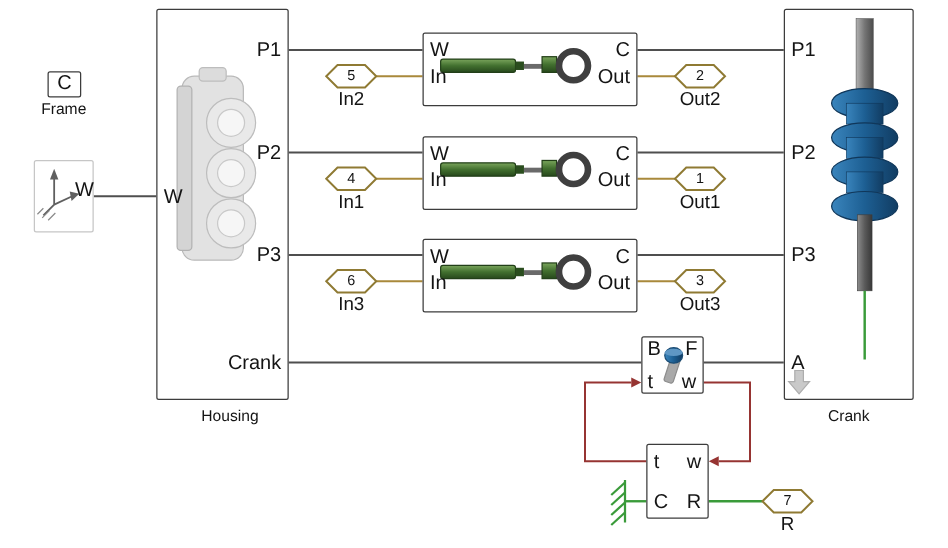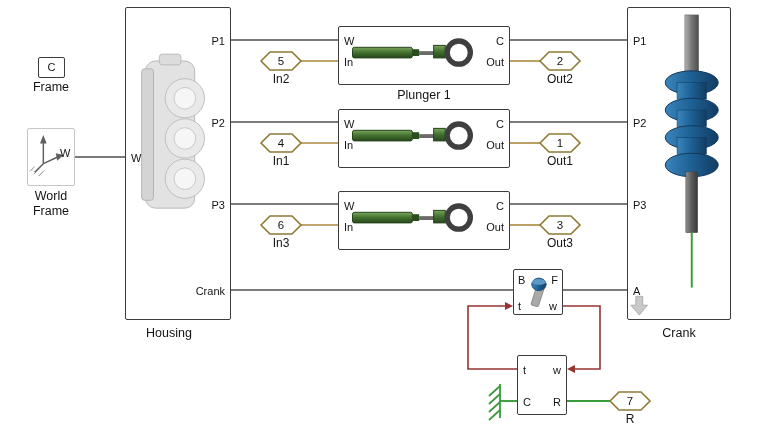--- a/index.html
+++ b/index.html
@@ -13,25 +13,25 @@
   .w-phys{stroke:var(--physical-wire);stroke-width:1.6;fill:none;}
   .w-sig{stroke:var(--signal-wire);stroke-width:1.6;fill:none;}
   .w-act{stroke:var(--actuation-wire);stroke-width:1.6;fill:none;}
   .w-mech{stroke:var(--mechanical-wire);stroke-width:1.9;fill:none;}
   .hex{fill:#ffffff;stroke:var(--io-border);stroke-width:1.6;}
   .arr-act{fill:var(--actuation-wire);stroke:none;}
   .block{position:absolute;background:#ffffff;border:1.6px solid #3c3c3c;border-radius:2px;
          box-sizing:border-box;z-index:1;}
   .block svg.icon{position:absolute;left:0;top:0;width:100%;height:100%;}
   .thinborder{border:1px solid #c6c6c6;}
-  .plabel{position:absolute;font-size:11px;line-height:14px;white-space:nowrap;z-index:2;}
+  .plabel{position:absolute;font-size:16px;line-height:14px;white-space:nowrap;z-index:2;}
   .pl{left:5px;} .pr{right:5px;}
   .blabel{position:absolute;font-size:12.5px;line-height:15px;text-align:center;z-index:2;}
   .ionum{position:absolute;width:40px;text-align:center;font-size:11.5px;line-height:14px;z-index:2;}
-  .iolabel{position:absolute;width:56px;text-align:center;font-size:12px;line-height:15px;z-index:2;}
+  .iolabel{position:absolute;width:56px;text-align:center;font-size:15px;line-height:15px;z-index:2;}
 </style>
 </head>
 <body>
 
 <div class="canvas" style="--physical-wire: #4f4f4f; --signal-wire: #a9893b; --actuation-wire: #963432; --mechanical-wire: #3a9b3a; --io-border: #8f7a33; --crank-blue: #1d5f93; --plunger-green: #41702f;">
 
   <svg id="wires" viewBox="0 0 758 438">
     <defs>
       <linearGradient id="g-met" x1="0" y1="0" x2="1" y2="0">
         <stop offset="0" stop-color="#b2b2b2"></stop>
@@ -105,56 +105,54 @@
     <svg class="icon" viewBox="0 0 48 58">
       <line x1="16" y1="36" x2="16" y2="13" stroke="#5f5f5f" stroke-width="1.5"></line>
       <polygon points="12.5,15 16,6 19.5,15" fill="#5f5f5f"></polygon>
       <line x1="16" y1="36" x2="31" y2="29" stroke="#5f5f5f" stroke-width="1.5"></line>
       <polygon points="29,25 37,27 30.5,33" fill="#5f5f5f"></polygon>
       <line x1="16" y1="36" x2="7" y2="45" stroke="#5f5f5f" stroke-width="1.5"></line>
       <path d="M12 41 l-6 6 M17 43 l-6 6 M7 39 l-5 5" stroke="#8a8a8a" stroke-width="1" fill="none"></path>
     </svg>
     <div class="plabel" style="left:32px;top:17px;">W</div>
   </div>
-  <div class="blabel" style="left:27px;top:189px;width:48px;white-space:normal;">World Frame</div>
 
   <div class="block" style="left:125px;top:7px;width:106px;height:313px;">
     <svg class="icon" viewBox="0 0 106 313">
       <rect x="20" y="52" width="50" height="150" rx="10" fill="#e2e2e2" stroke="#b9b9b9"></rect>
       <rect x="16" y="60" width="12" height="134" rx="3" fill="#d4d4d4" stroke="#b2b2b2"></rect>
       <rect x="34" y="45" width="22" height="11" rx="3" fill="#dcdcdc" stroke="#bdbdbd"></rect>
       <circle cx="60" cy="90" r="20" fill="#e9e9e9" stroke="#bdbdbd"></circle>
       <circle cx="60" cy="131" r="20" fill="#e9e9e9" stroke="#bdbdbd"></circle>
       <circle cx="60" cy="172" r="20" fill="#e9e9e9" stroke="#bdbdbd"></circle>
       <circle cx="60" cy="90" r="11" fill="#f6f6f6" stroke="#c9c9c9"></circle>
       <circle cx="60" cy="131" r="11" fill="#f6f6f6" stroke="#c9c9c9"></circle>
       <circle cx="60" cy="172" r="11" fill="#f6f6f6" stroke="#c9c9c9"></circle>
     </svg>
     <div class="plabel pl" style="top:143px;">W</div>
     <div class="plabel pr" style="top:26px;">P1</div>
     <div class="plabel pr" style="top:108px;">P2</div>
     <div class="plabel pr" style="top:190px;">P3</div>
     <div class="plabel pr" style="top:276px;">Crank</div>
   </div>
-  <div class="blabel" style="left:129px;top:326px;width:80px;">Housing</div>
+  <div class="blabel" style="left:144px;top:326px;width:80px;">Housing</div>
 
   <div class="block" style="left:338px;top:26px;width:172px;height:59px;">
     <svg class="icon" viewBox="0 0 172 59">
       <rect x="12" y="21" width="62" height="11" rx="2" fill="url(#g-green)" stroke="#223f18"></rect>
       <rect x="74" y="23" width="7" height="7" fill="#2a4d1e"></rect>
       <rect x="81" y="25" width="24" height="4" fill="#6a6a6a"></rect>
       <rect x="96" y="19" width="12" height="13" fill="url(#g-green)" stroke="#223f18"></rect>
       <circle cx="122" cy="26.5" r="12" fill="none" stroke="#3f3f3f" stroke-width="5.5"></circle>
     </svg>
     <div class="plabel pl" style="top:7px;">W</div>
     <div class="plabel pl" style="top:28px;">In</div>
     <div class="plabel pr" style="top:7px;">C</div>
     <div class="plabel pr" style="top:28px;">Out</div>
   </div>
-  <div class="blabel" style="left:374px;top:88px;width:100px;">Plunger 1</div>
 
   <div class="block" style="left:338px;top:109px;width:172px;height:59px;">
     <svg class="icon" viewBox="0 0 172 59">
       <rect x="12" y="21" width="62" height="11" rx="2" fill="url(#g-green)" stroke="#223f18"></rect>
       <rect x="74" y="23" width="7" height="7" fill="#2a4d1e"></rect>
       <rect x="81" y="25" width="24" height="4" fill="#6a6a6a"></rect>
       <rect x="96" y="19" width="12" height="13" fill="url(#g-green)" stroke="#223f18"></rect>
       <circle cx="122" cy="26.5" r="12" fill="none" stroke="#3f3f3f" stroke-width="5.5"></circle>
     </svg>
     <div class="plabel pl" style="top:7px;">W</div>

